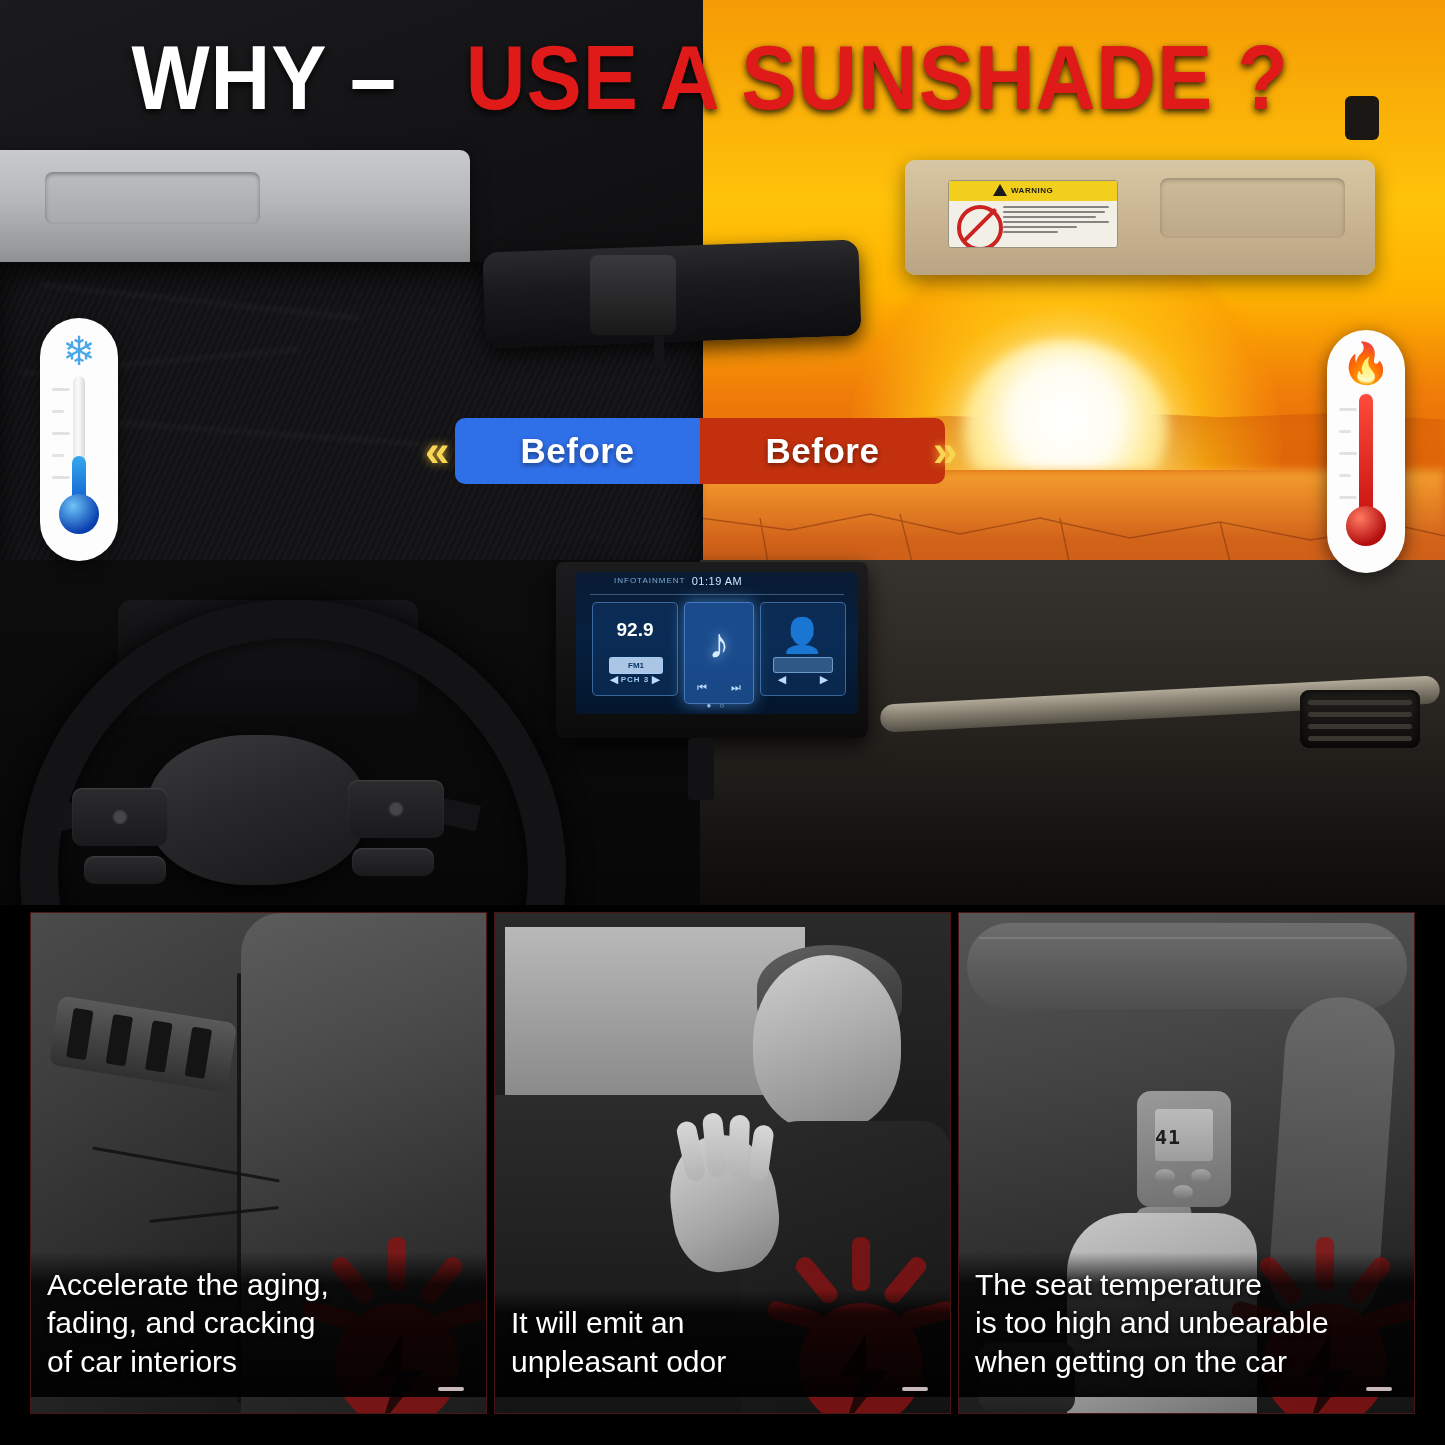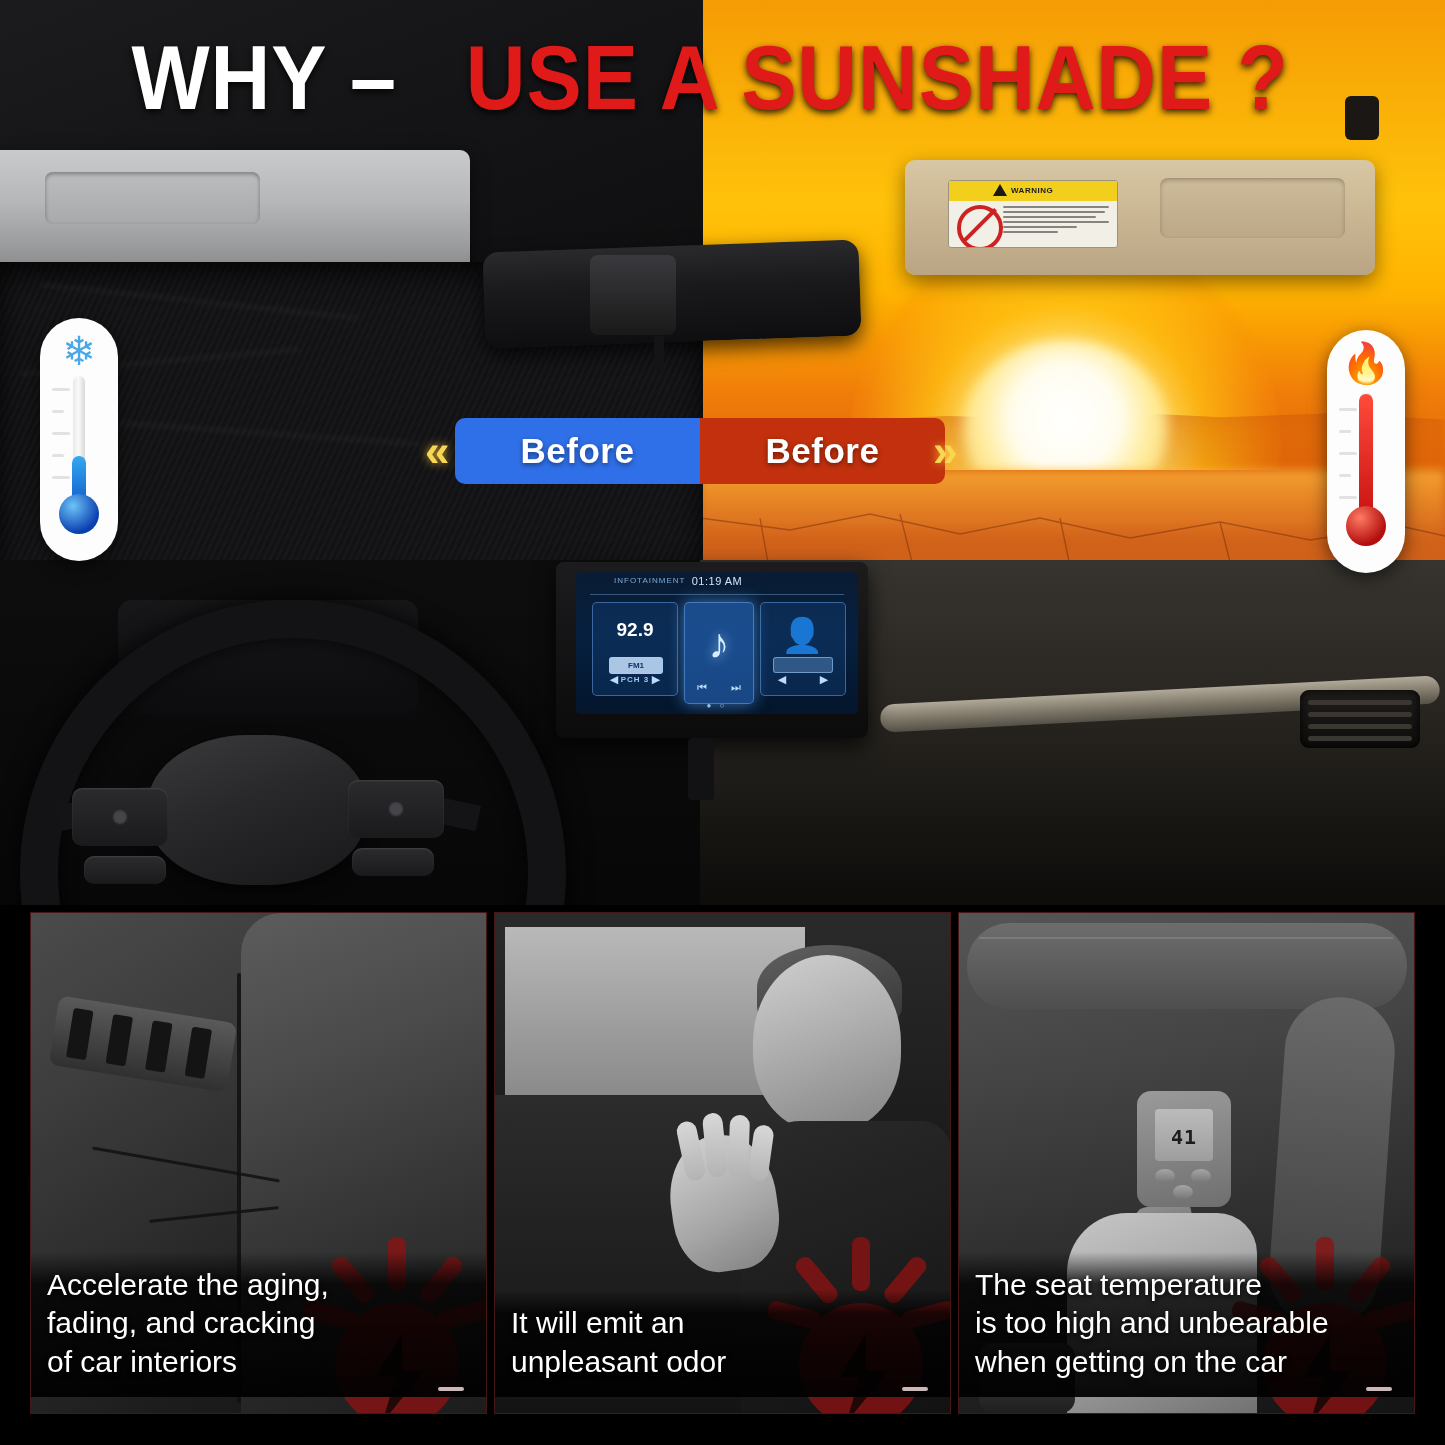--- a/index.html
+++ b/index.html
@@ -189,21 +189,21 @@
   .p3{background:linear-gradient(170deg,#555 0%,#474747 26%,#343434 54%,#222 80%,#141414 100%);}
   .p3-head{position:absolute;left:8px;top:10px;width:440px;height:86px;border-radius:42px;
      background:linear-gradient(180deg,#6d6d6d,#4e4e4e);}
   .p3-seam{position:absolute;left:20px;top:24px;width:414px;height:2px;background:#8a8a8a;opacity:.55;}
   .p3-bolster{position:absolute;left:318px;top:84px;width:110px;height:330px;border-radius:54px;
      background:linear-gradient(180deg,#6a6a6a,#3c3c3c);transform:rotate(4deg);}
   .p3-gun{position:absolute;left:178px;top:178px;width:94px;height:116px;border-radius:14px;
      background:linear-gradient(170deg,#9a9a9a,#6f6f6f);}
   .p3-lcd{position:absolute;left:196px;top:196px;width:58px;height:52px;border-radius:4px;
      background:linear-gradient(180deg,#b9bdb0,#9aa08f);}
-  .p3-read{position:absolute;left:196px;top:212px;width:58px;text-align:center;color:#1c1c1c;
+  .p3-read{position:absolute;left:196px;top:212px;width:58px;text-align:left;color:#1c1c1c;
      font-family:"DejaVu Sans Mono",monospace;font-size:20px;font-weight:bold;letter-spacing:1px;}
   .p3-btn{position:absolute;border-radius:50%;background:linear-gradient(180deg,#a5a5a5,#777);}
   .p3-grip{position:absolute;left:184px;top:290px;width:56px;height:96px;border-radius:10px;
      background:linear-gradient(170deg,#8e8e8e,#5d5d5d);transform:rotate(-12deg);}
   .p3-hand{position:absolute;left:108px;top:300px;width:190px;height:200px;border-radius:60px 40px 0 0;
      background:linear-gradient(160deg,#cfc5ba,#9d9288 70%,#7a7067);}
   .p3-watch{position:absolute;left:20px;top:430px;width:96px;height:70px;border-radius:14px;
      background:linear-gradient(180deg,#4a4a4a,#1f1f1f);}
 
   

